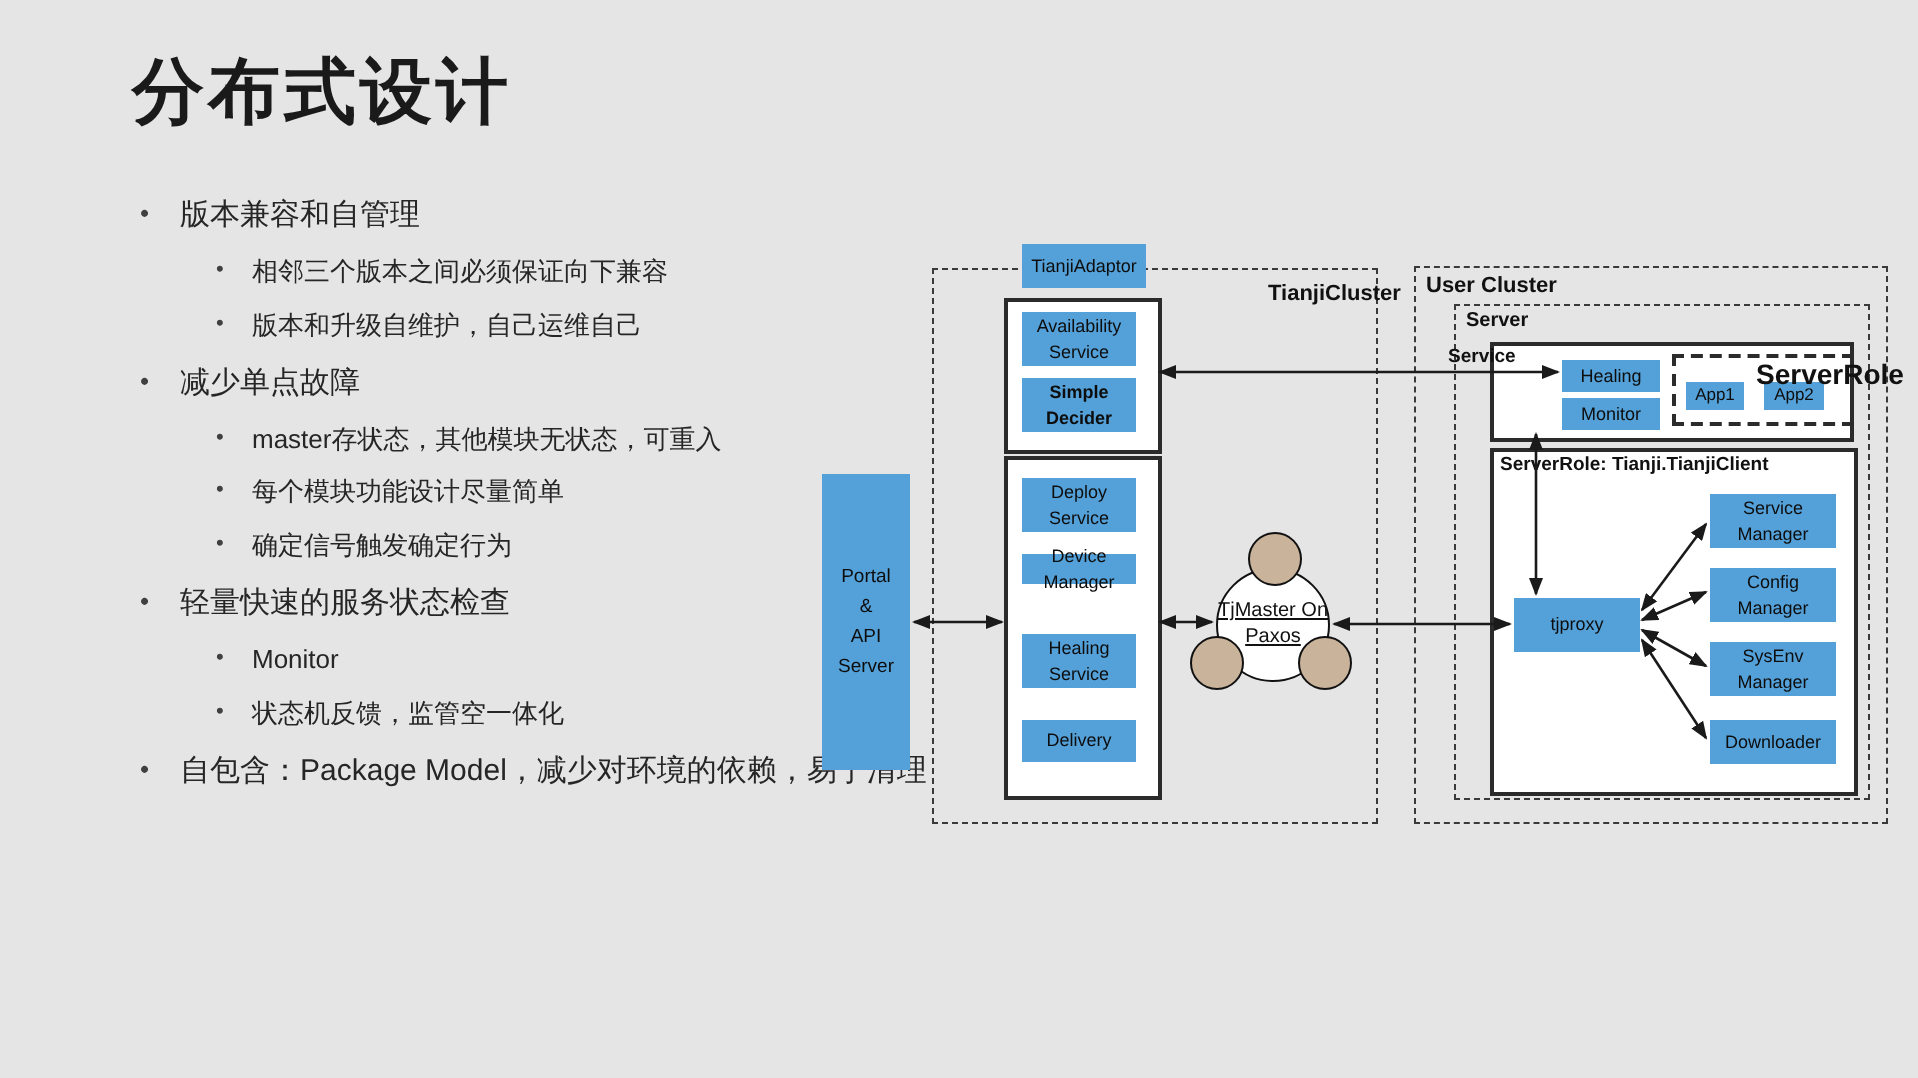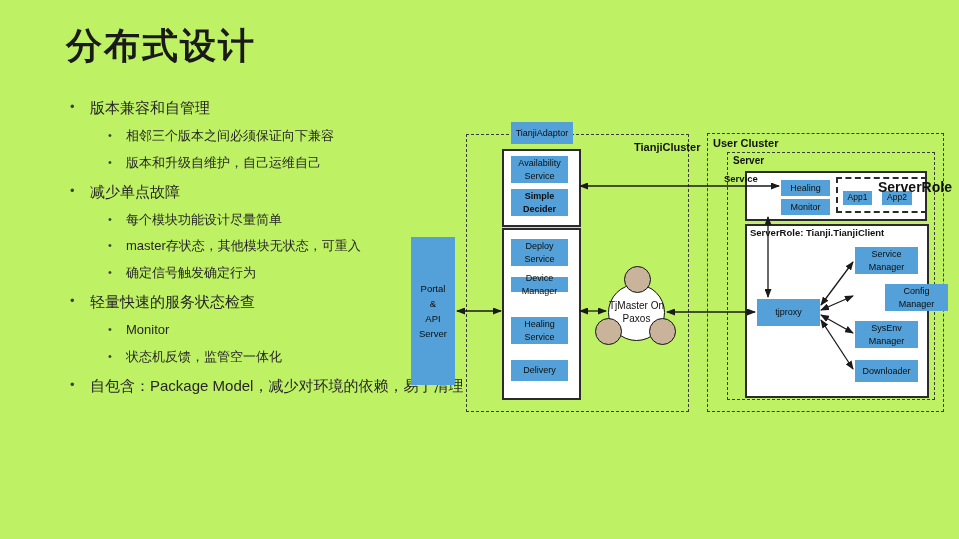--- a/index.html
+++ b/index.html
@@ -1,21 +1,21 @@
 <!DOCTYPE html>
 <html><head>
 <meta charset="utf-8">
 <style>
   :root{
     --blue:#54a1d9;
     --tan:#c9b39a;
     --ink:#1a1a1a;
   }
   html,body{margin:0;padding:0;background:#fff;}
-  .slide{position:relative;width:959px;height:539px;background:#bef264;overflow:hidden;
+  .slide{position:relative;width:959px;height:539px;background:#e5e5e5;overflow:hidden;
          font-family:"Liberation Sans","DejaVu Sans",sans-serif;color:var(--ink);}
 
   
   .title{position:absolute;left:66px;top:22px;font-size:36px;font-weight:600;
          color:#1a1a1a;letter-spacing:2px;}
 
   
   .bullets{position:absolute;left:68px;top:96px;width:396px;color:#262626;}
   .b1{position:relative;padding-left:22px;font-size:15px;line-height:1.6;margin-bottom:6px;}
   .b1::before{content:"\2022";position:absolute;left:2px;top:1px;font-size:13px;color:#404040;}
@@ -23,40 +23,40 @@
   .b2::before{content:"\2022";position:absolute;left:2px;top:1px;font-size:11px;color:#404040;}
 
   
   .diagram{position:absolute;inset:0;}
   .node{position:absolute;background:var(--blue);color:#0d0d0d;display:flex;align-items:center;
         justify-content:center;text-align:center;font-size:9px;line-height:1.35;z-index:3;}
   .sbox{position:absolute;background:#fff;border:2px solid #2b2b2b;z-index:1;}
   .dbox{position:absolute;border:1px dashed #3a3a3a;z-index:0;background:transparent;}
   .dbox2{position:absolute;border:2px dashed #2b2b2b;z-index:2;background:transparent;}
   .lbl{position:absolute;font-weight:bold;color:#111;z-index:4;white-space:nowrap;}
-  .circ{position:absolute;border-radius:50%;border:1.5px solid #111;box-sizing:border-box;}
+  .circ{position:absolute;border-radius:50%;border:1.5px solid #111;box-sizing:border-box;text-decoration:underline;}
   .circ.white{background:#fff;display:flex;align-items:center;justify-content:center;
               text-align:center;font-size:10px;line-height:1.25;color:#111;z-index:1;}
   .circ.tan{background:var(--tan);z-index:2;}
   .arrows{position:absolute;inset:0;z-index:5;pointer-events:none;}
 </style>
 </head>
 <body>
 
 <div class="slide">
 
   <div class="title">分布式设计</div>
 
   <div class="bullets">
     <div class="b1">版本兼容和自管理</div>
     <div class="b2">相邻三个版本之间必须保证向下兼容</div>
     <div class="b2">版本和升级自维护，自己运维自己</div>
     <div class="b1">减少单点故障</div>
+    <div class="b2">master存状态，其他模块无状态，可重入</div>
     <div class="b2">每个模块功能设计尽量简单</div>
-    <div class="b2">master存状态，其他模块无状态，可重入</div>
     <div class="b2">确定信号触发确定行为</div>
     <div class="b1">轻量快速的服务状态检查</div>
     <div class="b2">Monitor</div>
     <div class="b2">状态机反馈，监管空一体化</div>
     <div class="b1">自包含：Package Model，减少对环境的依赖，易于清理</div>
   </div>
 
   <div class="diagram">
 
     <div class="node" style="left:411px;top:237px;width:44px;height:148px;font-size:9.5px;line-height:1.6;flex-direction:column;">
@@ -98,21 +98,21 @@
 
     <div class="dbox2" style="left:836px;top:177px;width:87px;height:32px;"></div>
     <div class="lbl" style="left:878px;top:179px;font-size:14px;">ServerRole</div>
     <div class="node" style="left:843px;top:191px;width:29px;height:14px;font-size:8.5px;">App1</div>
     <div class="node" style="left:882px;top:191px;width:30px;height:14px;font-size:8.5px;">App2</div>
 
     <div class="sbox" style="left:745px;top:224px;width:180px;height:170px;"></div>
     <div class="lbl" style="left:750px;top:227px;font-size:9.5px;">ServerRole: Tianji.TianjiClient</div>
     <div class="node" style="left:757px;top:299px;width:63px;height:27px;">tjproxy</div>
     <div class="node" style="left:855px;top:247px;width:63px;height:27px;">Service Manager</div>
-    <div class="node" style="left:885px;top:284px;width:63px;height:27px;">Config Manager</div>
+    <div class="node" style="left:855px;top:284px;width:63px;height:27px;">Config Manager</div>
     <div class="node" style="left:855px;top:321px;width:63px;height:27px;">SysEnv Manager</div>
     <div class="node" style="left:855px;top:360px;width:63px;height:22px;">Downloader</div>
 
     <svg class="arrows" width="959" height="539" viewBox="0 0 959 539">
       <defs>
         <marker id="ah" markerWidth="9" markerHeight="7" refX="8" refY="3.5" orient="auto-start-reverse" markerUnits="userSpaceOnUse">
           <path d="M0,0 L9,3.5 L0,7 z" fill="#1a1a1a"></path>
         </marker>
       </defs>
       <g stroke="#1a1a1a" stroke-width="1.3" fill="none">

